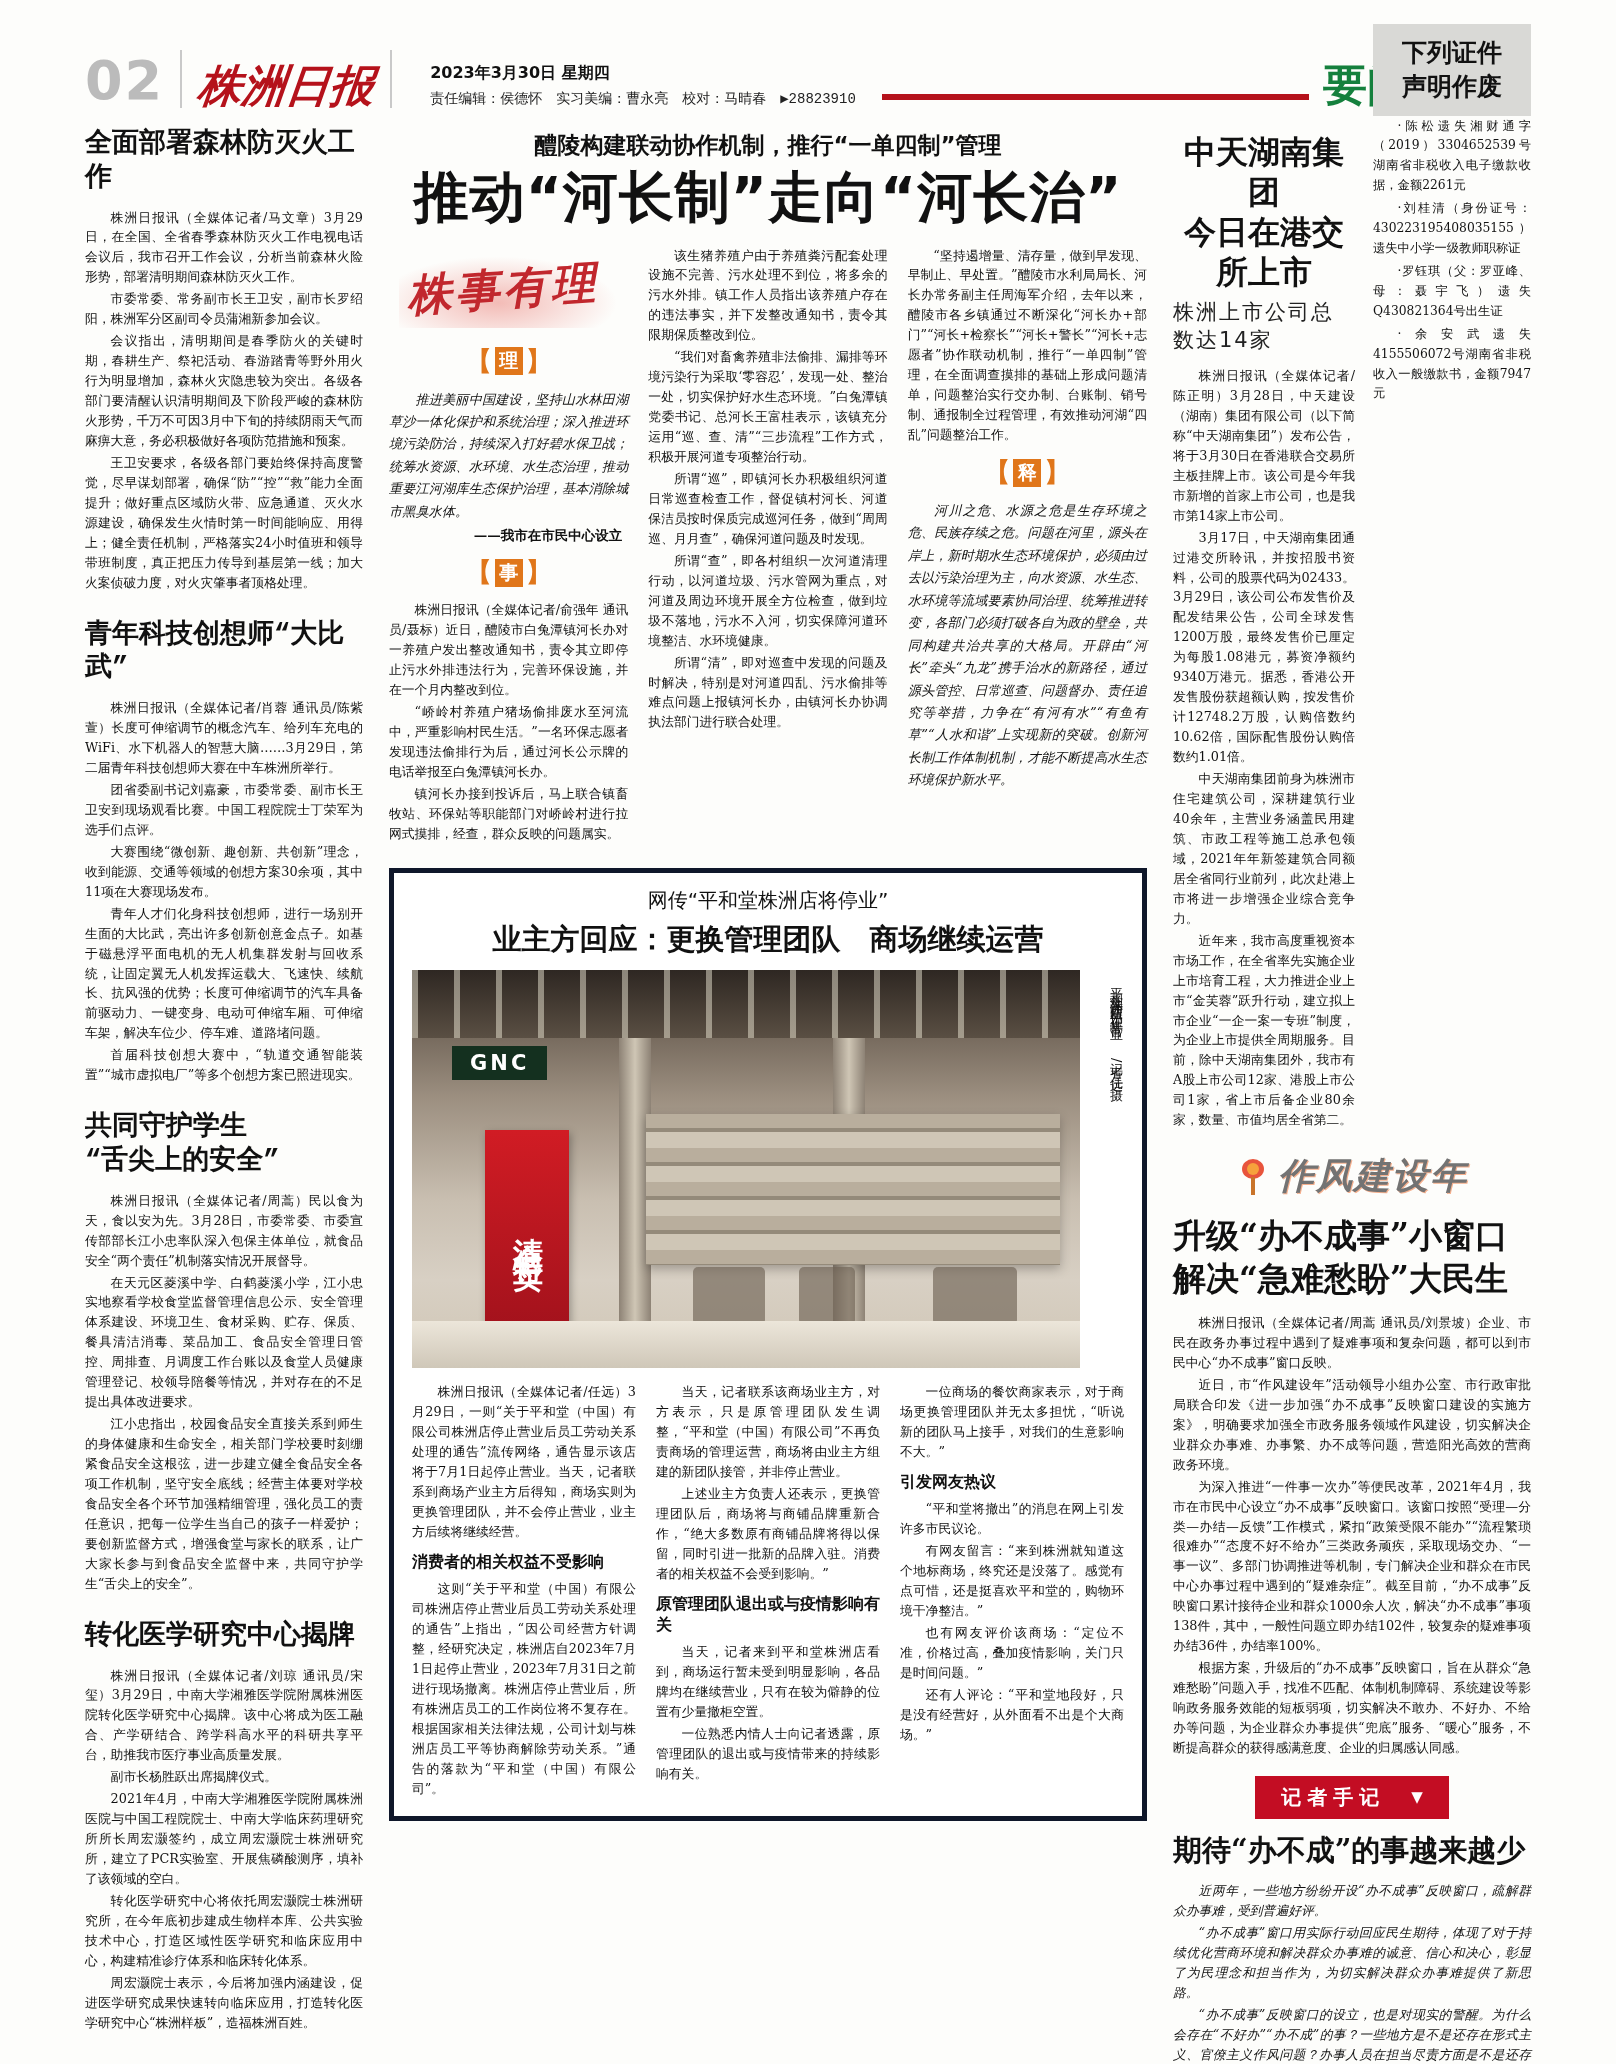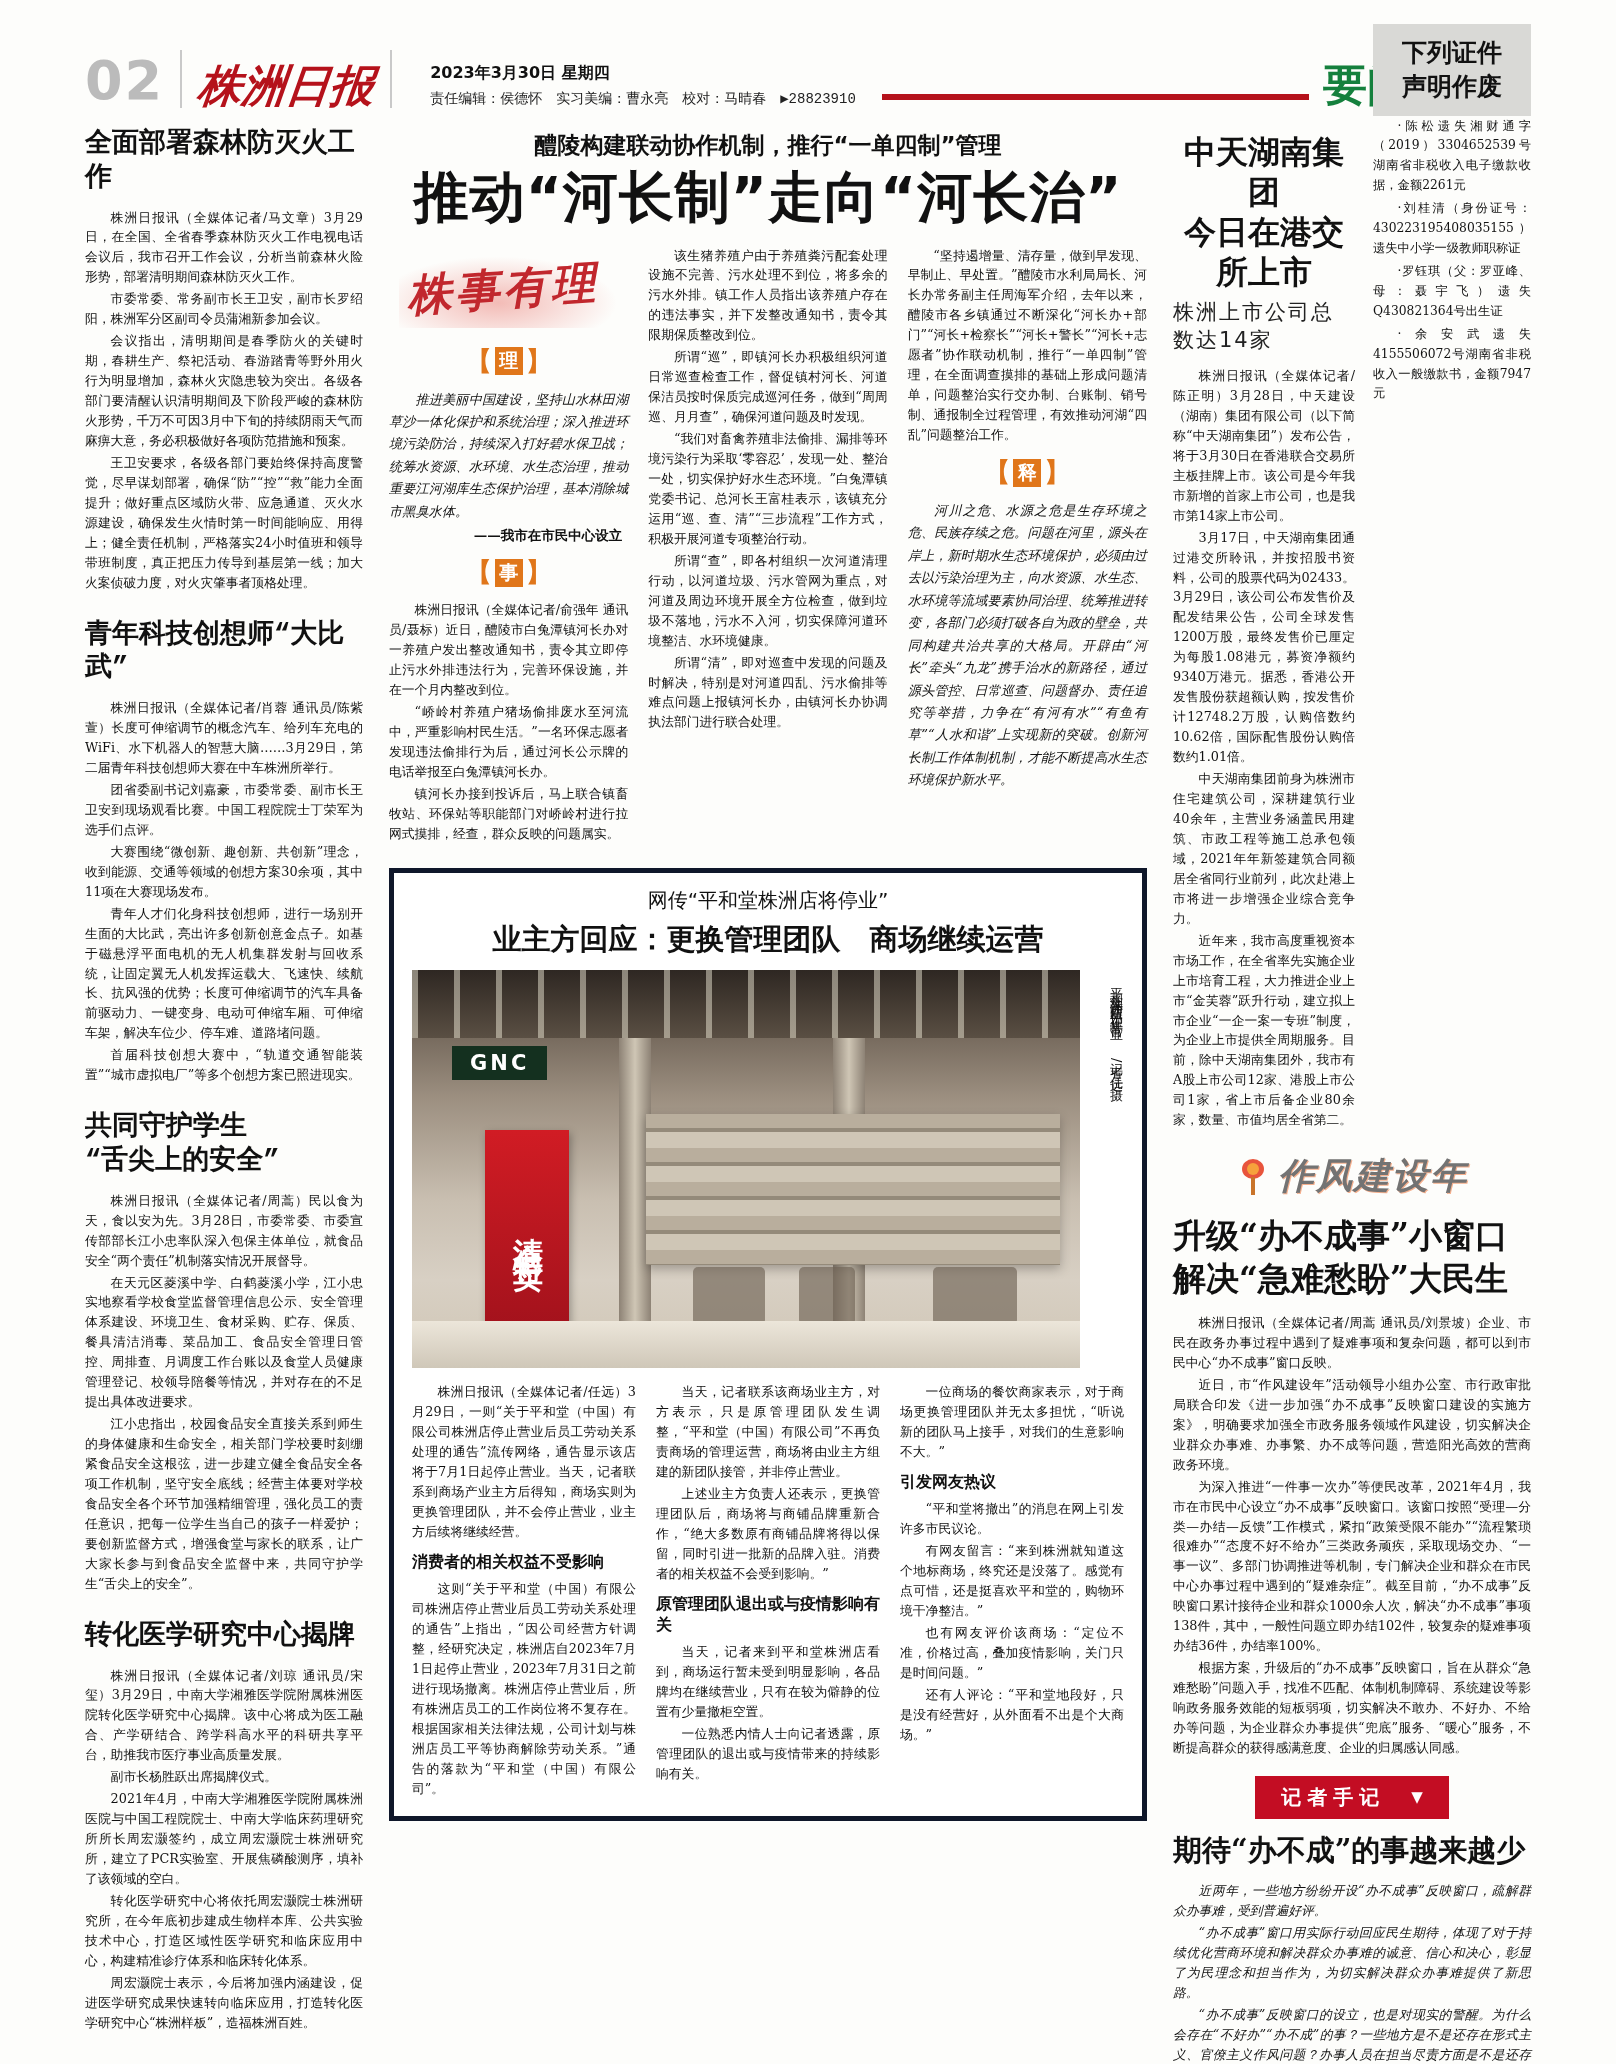--- a/index.html
+++ b/index.html
@@ -147,22 +147,22 @@
             <span class="br">【</span>
               <span class="bx">事</span>
               <span class="br">】</span>
           </div>
           <p class="p">株洲日报讯（全媒体记者/俞强年 通讯员/聂标）近日，醴陵市白兔潭镇河长办对一养殖户发出整改通知书，责令其立即停止污水外排违法行为，完善环保设施，并在一个月内整改到位。</p>
           <p class="p">“峤岭村养殖户猪场偷排废水至河流中，严重影响村民生活。”一名环保志愿者发现违法偷排行为后，通过河长公示牌的电话举报至白兔潭镇河长办。</p>
           <p class="p">镇河长办接到投诉后，马上联合镇畜牧站、环保站等职能部门对峤岭村进行拉网式摸排，经查，群众反映的问题属实。</p>
         </div>
         <div class="ctr-col">
           <p class="p">该生猪养殖户由于养殖粪污配套处理设施不完善、污水处理不到位，将多余的污水外排。镇工作人员指出该养殖户存在的违法事实，并下发整改通知书，责令其限期保质整改到位。</p>
+          <p class="p">“我们对畜禽养殖非法偷排、漏排等环境污染行为采取‘零容忍’，发现一处、整治一处，切实保护好水生态环境。”白兔潭镇党委书记、总河长王富桂表示，该镇充分运用“巡、查、清”“三步流程”工作方式，积极开展河道专项整治行动。</p>
           <p class="p">所谓“巡”，即镇河长办积极组织河道日常巡查检查工作，督促镇村河长、河道保洁员按时保质完成巡河任务，做到“周周巡、月月查”，确保河道问题及时发现。</p>
-          <p class="p">“我们对畜禽养殖非法偷排、漏排等环境污染行为采取‘零容忍’，发现一处、整治一处，切实保护好水生态环境。”白兔潭镇党委书记、总河长王富桂表示，该镇充分运用“巡、查、清”“三步流程”工作方式，积极开展河道专项整治行动。</p>
           <p class="p">所谓“查”，即各村组织一次河道清理行动，以河道垃圾、污水管网为重点，对河道及周边环境开展全方位检查，做到垃圾不落地，污水不入河，切实保障河道环境整洁、水环境健康。</p>
           <p class="p">所谓“清”，即对巡查中发现的问题及时解决，特别是对河道四乱、污水偷排等难点问题上报镇河长办，由镇河长办协调执法部门进行联合处理。</p>
         </div>
         <div class="ctr-col">
           <p class="p">“坚持遏增量、清存量，做到早发现、早制止、早处置。”醴陵市水利局局长、河长办常务副主任周海军介绍，去年以来，醴陵市各乡镇通过不断深化“河长办+部门”“河长+检察长”“河长+警长”“河长+志愿者”协作联动机制，推行“一单四制”管理，在全面调查摸排的基础上形成问题清单，问题整治实行交办制、台账制、销号制、通报制全过程管理，有效推动河湖“四乱”问题整治工作。</p>
           <div class="badge">
             <span class="br">【</span>
               <span class="bx">释</span>
               <span class="br">】</span>
           </div>

